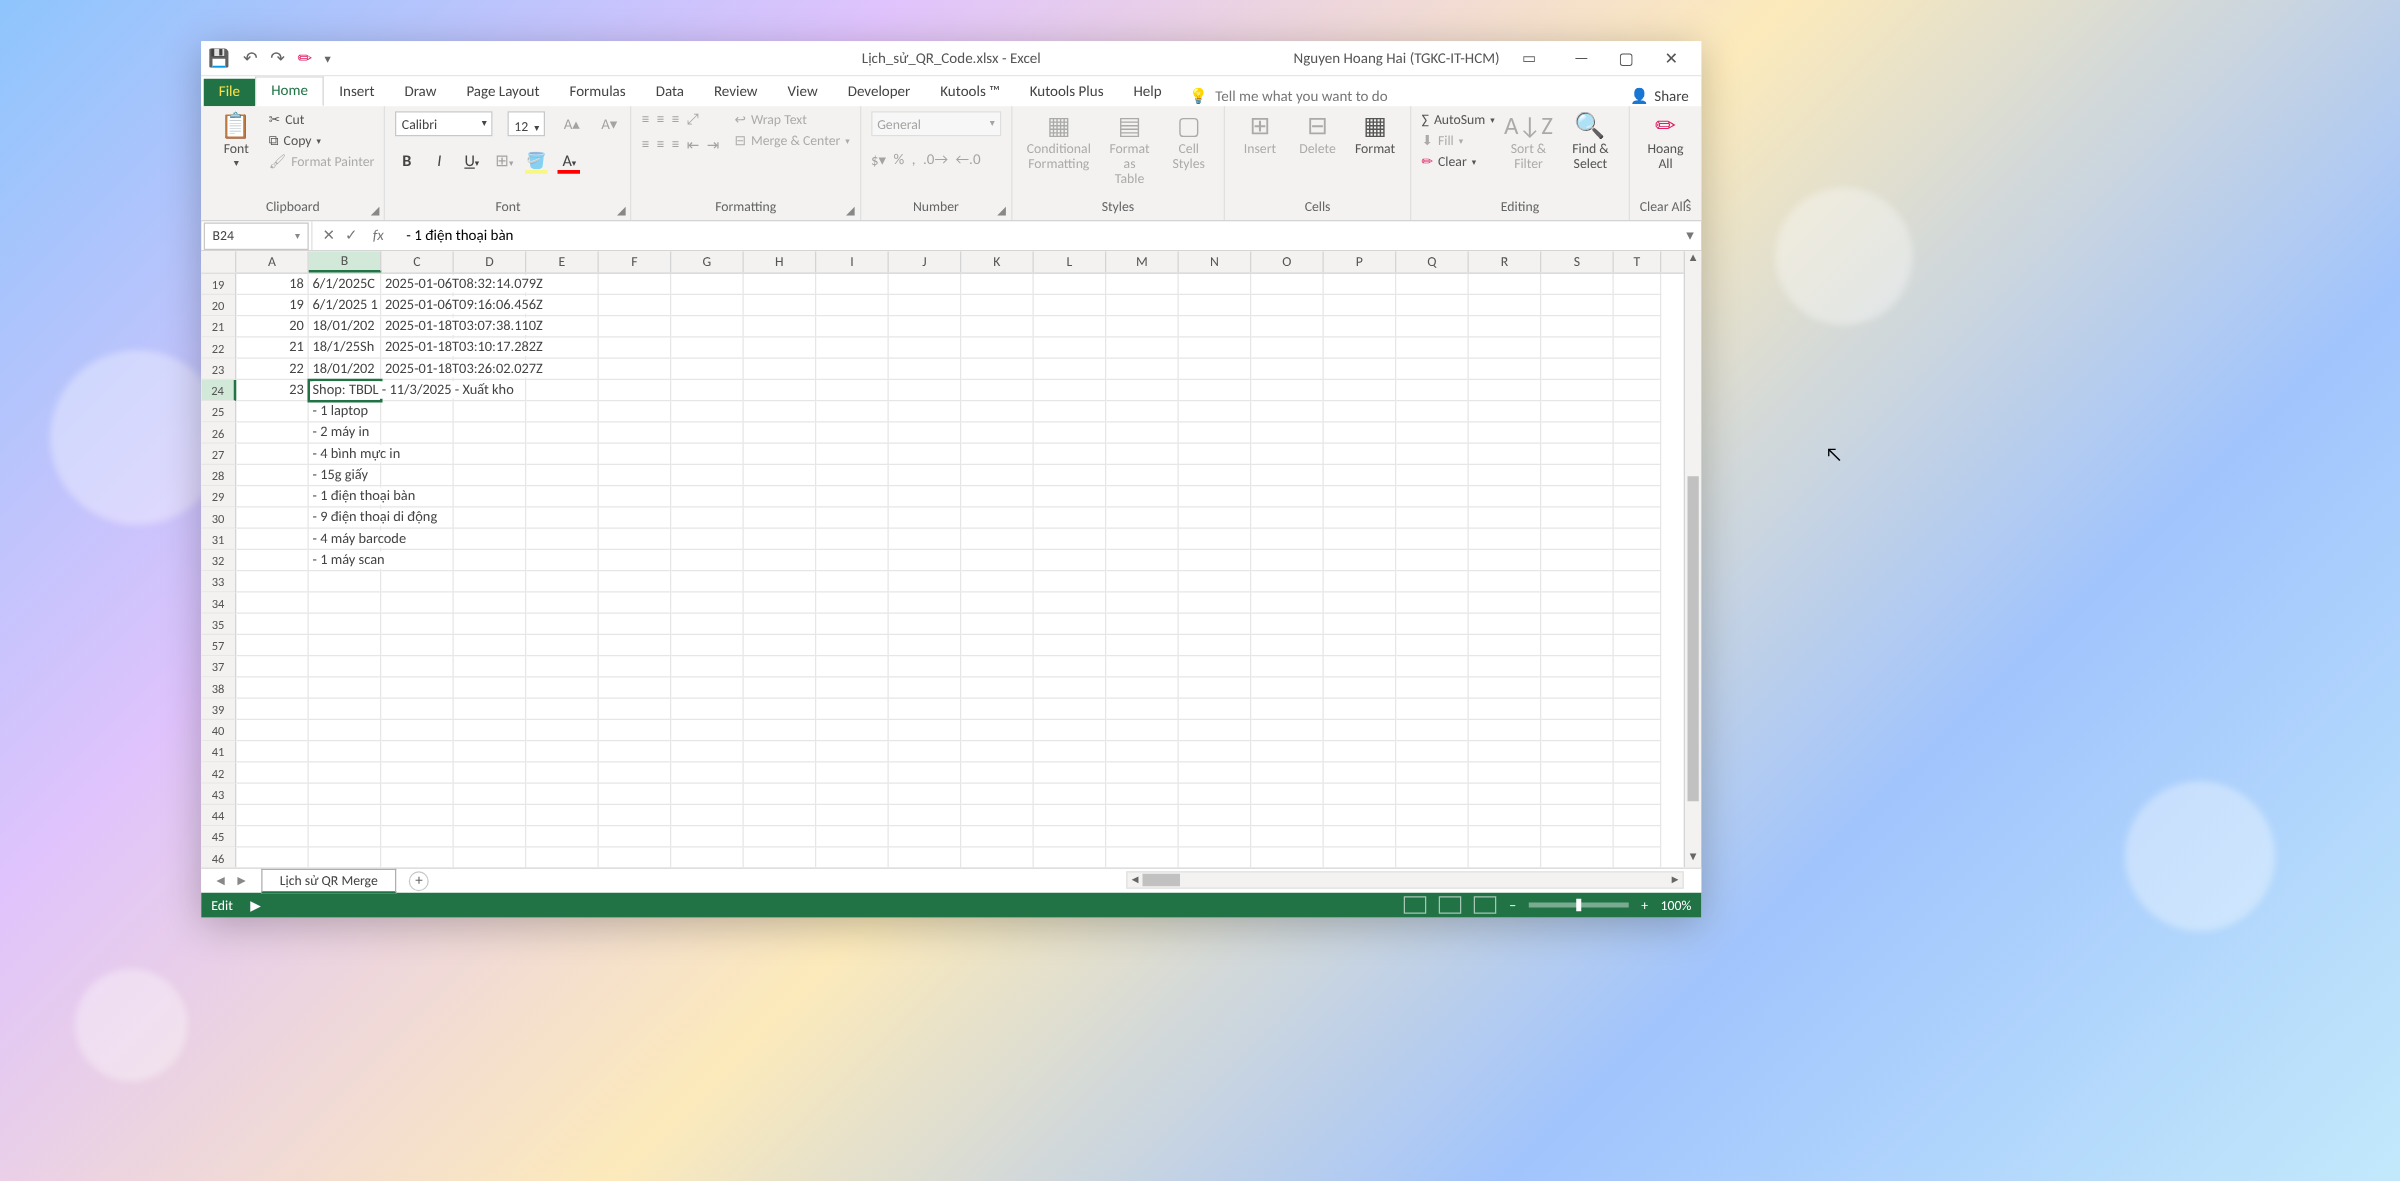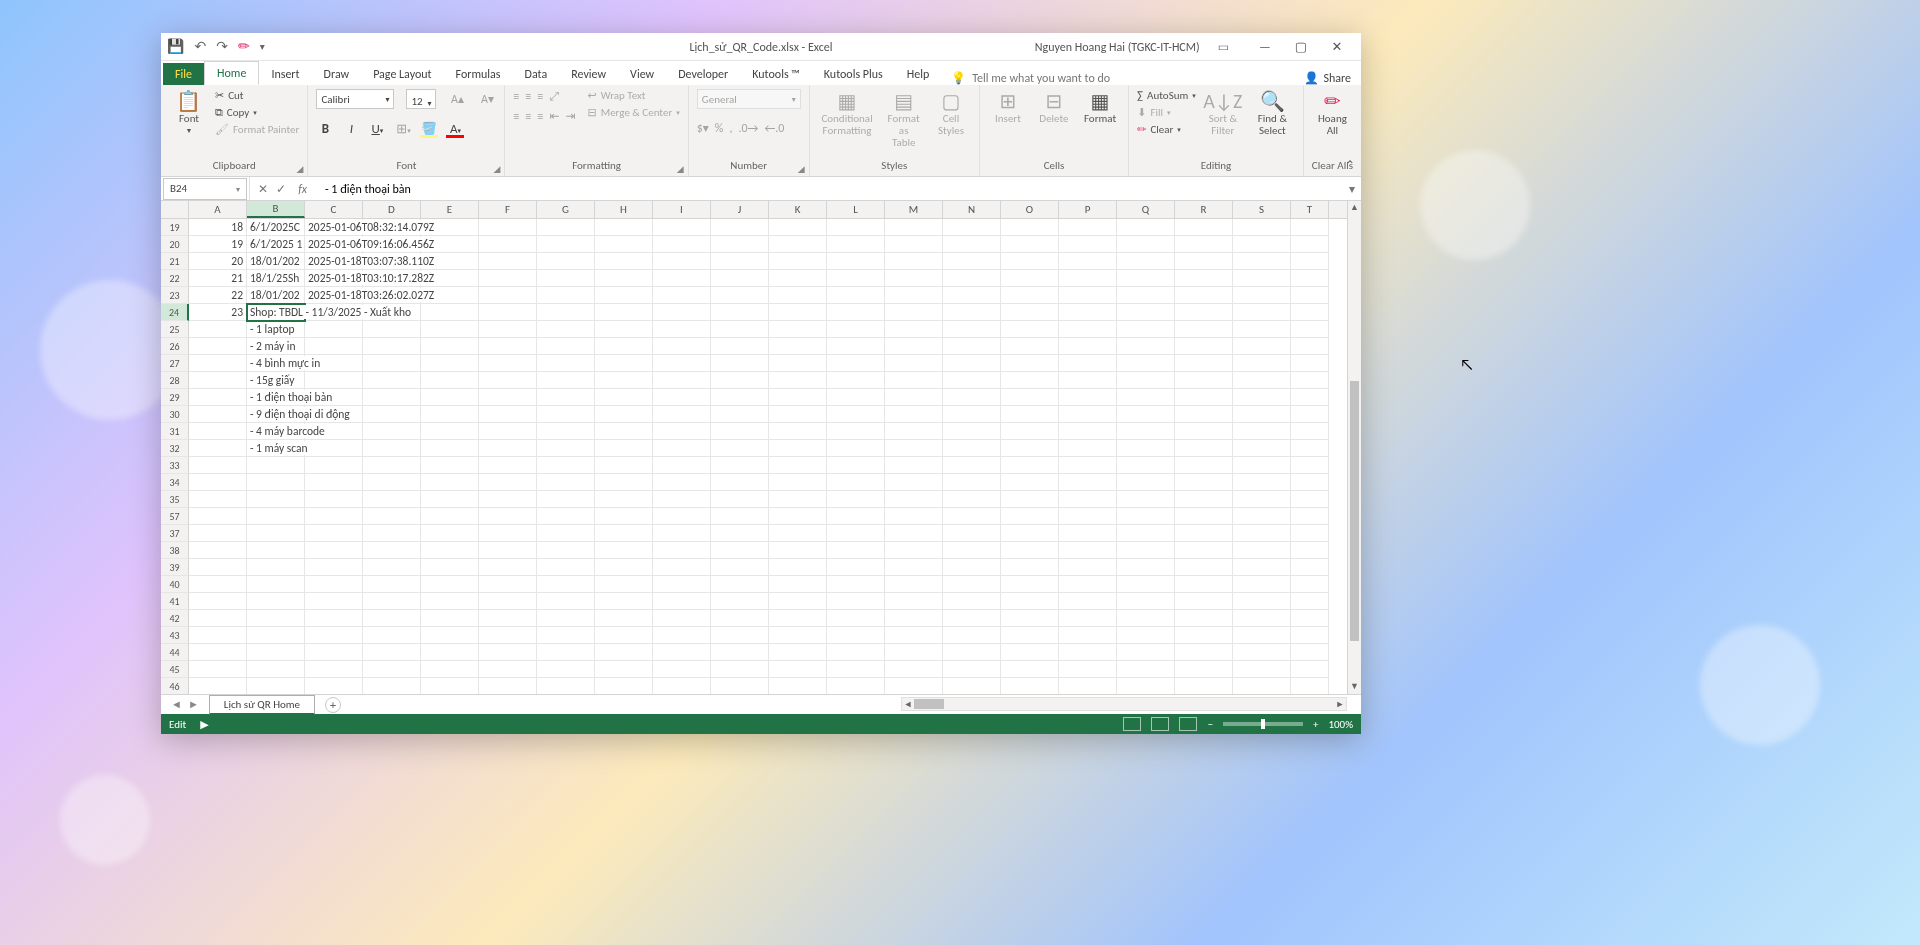--- a/index.html
+++ b/index.html
@@ -1096,21 +1096,21 @@
       <div class="thumb"></div>
       <div class="arr down">▼</div>
     </div>
   </div>
 
   <div class="sheetbar">
     <div class="sheetnav">
       <span>◄</span>
       <span>►</span>
     </div>
-    <div class="sheettab">Lịch sử QR Home</div>
+    <div class="sheettab">Lịch sử QR Merge</div>
     <div class="addsheet">+</div>
     <div class="hscroll">
       <div class="arr l">◄</div>
       <div class="thumb"></div>
       <div class="arr r">►</div>
     </div>
   </div>
 
   <div class="statusbar">
     <span>Edit</span>

